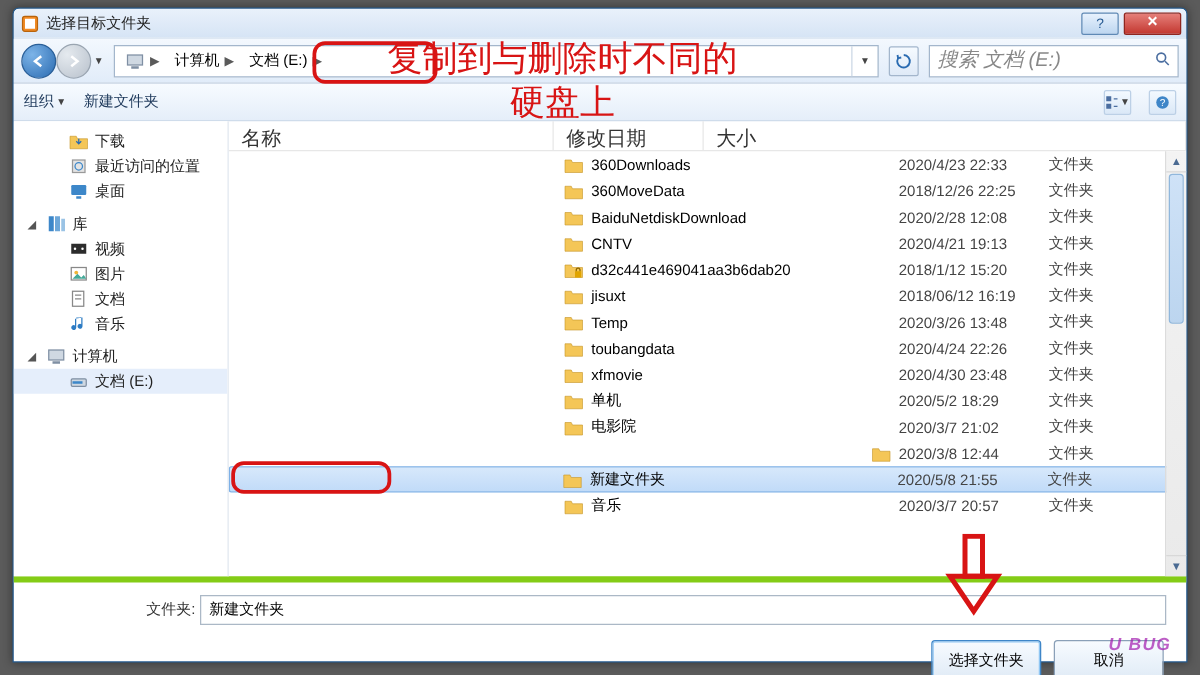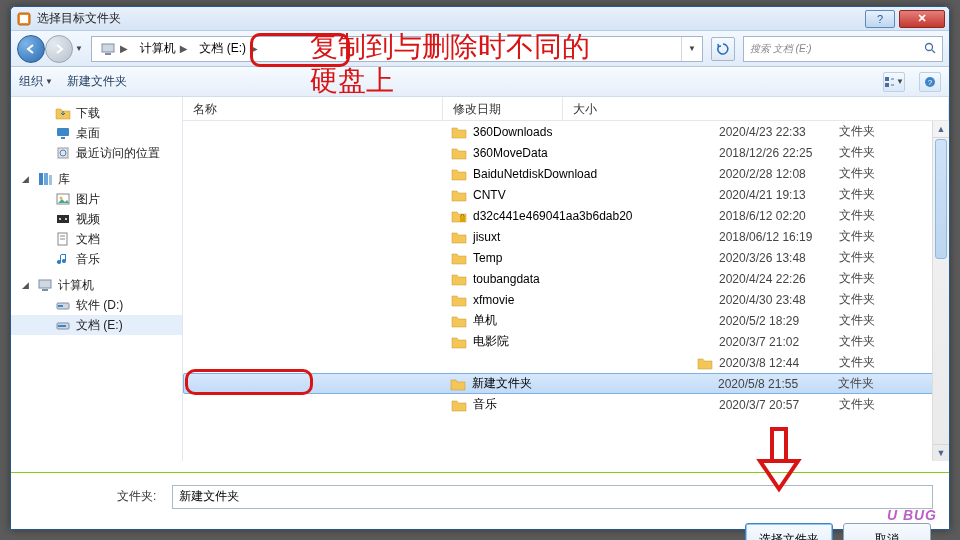--- a/index.html
+++ b/index.html
@@ -38,21 +38,21 @@
   flex:1; height:26px; border:1px solid #a3b6cc; background:#fff; display:flex; align-items:center;
   padding:0 0 0 4px; font-size:12px; position:relative; margin-left:4px;
 }
 .crumb { display:flex; align-items:center; height:100%; padding:0 4px; }
 .crumb .sep { color:#5a5a5a; margin:0 4px; font-size:10px; }
 .crumb-hl { border:3px solid #d81414; border-radius:10px; position:absolute; left:158px; top:-4px; width:100px; height:34px; pointer-events:none; }
 .refresh { width:24px; height:24px; border:1px solid #a3b6cc; background:linear-gradient(#f5faff,#dfeaf7);
   display:flex;align-items:center;justify-content:center; border-radius:2px; margin-left:4px; }
 .search {
   width:200px; height:26px; border:1px solid #a3b6cc; background:#fff; display:flex; align-items:center; padding:0 6px;
-  margin-left:4px; font-size:10px; color:#888;
+  margin-left:4px; font-size:16px; color:#888;
 }
 .search .hint { flex:1; font-style:italic; }
 .search .mag  { color:#4b6ea0; }
 
 .toolbar {
   height:30px; background:linear-gradient(#f7fbff,#e5eef9); border-bottom:1px solid #cfdceb;
   display:flex; align-items:center; font-size:12px; padding:0 8px; gap:14px; color:#1e395b;
 }
 .toolbar .item { display:flex; align-items:center; gap:2px; }
 .toolbar .spacer { flex:1; }
@@ -65,50 +65,50 @@
   background:#fff;
 }
 .tree .node { display:flex; align-items:center; height:20px; padding-left:44px; gap:5px; color:#222; }
 .tree .node.root { padding-left:10px; font-weight:normal; margin-top:6px; }
 .tree .node .tw { width:9px; height:9px; display:inline-flex;align-items:center;justify-content:center;
   font-size:9px; color:#555; margin-right:2px; }
 .tree .node.sel { background:#e5eefb; }
 .tree .ico { width:16px; height:16px; display:inline-block; }
 
 .list { flex:1; display:flex; flex-direction:column; position:relative; }
-.list-head { height:24px; display:flex; border-bottom:1px solid #e7e7e7; font-size:12px; color:#333; }
+.list-head { height:24px; display:flex; border-bottom:1px solid #e7e7e7; font-size:16px; color:#333; }
 .list-head div { border-right:1px solid #e7e7e7; padding:4px 10px; }
 .c-name { width:260px; } .c-date { width:120px; } .c-type { width:110px; } .c-size { flex:1; }
 .rows { flex:1; overflow:hidden; }
 .row { display:flex; height:21px; align-items:center; font-size:12px; padding-left:6px;justify-content:flex-end; }
 .row.sel { background:linear-gradient(#d7e8fb,#c1dbf8); border:1px solid #7db0e6; border-radius:2px; }
 .row .ficon { width:16px; height:16px; margin-right:6px; }
 .row .r-name { width:246px; } .row .r-date { width:120px; color:#444; } .row .r-type { width:110px; color:#444; }
 .sel-hl { position:absolute; border:3px solid #d81414; border-radius:10px; left:2px; width:128px; height:26px; pointer-events:none; }
 .vscroll { position:absolute; right:0; top:24px; bottom:0; width:17px;
   background:linear-gradient(#f3f3f3,#eaeaea); border-left:1px solid #dcdcdc; }
 .vscroll .thumb { position:absolute; left:2px; right:2px; top:18px; height:120px;
   background:linear-gradient(#cfe2f7,#bcd5ef); border:1px solid #90b7dc; border-radius:3px; }
 .vscroll .arr { position:absolute; left:0; right:0; height:17px; display:flex;align-items:center;justify-content:center;
   font-size:9px; color:#4a6a92; }
 .vscroll .arr.up { top:0; border-bottom:1px solid #d8d8d8; }
 .vscroll .arr.dn { bottom:0; border-top:1px solid #d8d8d8; }
 
-.footer { height:48px; border-top:1px solid #84cc16; display:flex; align-items:center; padding:8px 16px; gap:16px; font-size:12px;margin-top:11px; }
+.footer { height:48px; border-top:5px solid #84cc16; display:flex; align-items:center; padding:8px 16px; gap:4px; font-size:12px; }
 .footer label { color:#333; margin-left:90px; }
 .footer input { flex:1; height:24px; border:1px solid #abb8c6; padding:2px 6px; font-size:12px; }
 
 .buttons { height:38px; display:flex; justify-content:flex-end; align-items:center; gap:10px; padding:0 18px; }
 .btn { min-width:88px; height:32px; border:1px solid #8aa0b8; background:linear-gradient(#f7fbff,#e0ebf6);
   border-radius:3px; font-size:12px; display:flex; align-items:center; justify-content:center; }
 .btn.primary { border-color:#3f86c8; box-shadow:0 0 0 1px #8fc6f3 inset; }
 
 
 .annot-text { position:absolute; color:#d81414; font-family:"KaiTi","SimSun",serif; font-size:28px;
-  line-height:1.2; left:310px; top:30px; font-weight:500; pointer-events:none; }
+  line-height:1.2; left:310px; top:30px; font-weight:500; pointer-events:none;text-align:center; }
 .annot-arrow { position:absolute; left:754px; top:427px; pointer-events:none; }
 
 
 .svg-folder { fill:#f4c657; stroke:#c7972c; stroke-width:.5; }
 .svg-drive  { fill:#cfd8e2; stroke:#7f8fa3; }
 
 .watermark { position:absolute; right:12px; bottom:6px; font-size:14px; font-weight:bold; color:#a21caf;
   font-style:italic; letter-spacing:1px; opacity:.7; }
 
 .dd { font-size:8px; color:#444; }
@@ -213,87 +213,80 @@
     <div class="tree">
       <div class="node">
           <span class="ico"><svg width="16" height="16">
               <path class="svg-folder" d="M1 4h5l1 2h8v8H1z"></path>
               <path d="M8 6v4m-2-2l2 2 2-2" stroke="#2a6bb1" fill="none"></path>
             </svg></span>
           <span>下载</span>
         </div>
       <div class="node">
           <span class="ico"><svg width="16" height="16">
+              <rect x="3" y="3" width="10" height="10" fill="#e4e4e4" stroke="#999"></rect>
+              <circle cx="8" cy="8" r="3" stroke="#3d87c9" fill="none"></circle>
+            </svg></span>
+          <span>最近访问的位置</span>
+        </div>
+      <div class="node">
+          <span class="ico"><svg width="16" height="16">
               <rect x="2" y="3" width="12" height="8" fill="#3d87c9" rx="1"></rect>
               <rect x="6" y="12" width="4" height="2" fill="#3d87c9"></rect>
             </svg></span>
           <span>桌面</span>
-        </div>
-      <div class="node">
-          <span class="ico"><svg width="16" height="16">
-              <rect x="3" y="3" width="10" height="10" fill="#e4e4e4" stroke="#999"></rect>
-              <circle cx="8" cy="8" r="3" stroke="#3d87c9" fill="none"></circle>
-            </svg></span>
-          <span>最近访问的位置</span>
         </div>
 
       <div class="node root">
           <span class="tw">◢</span>
           <span class="ico"><svg width="16" height="16">
               <rect x="2" y="2" width="4" height="12" fill="#3d87c9"></rect>
               <rect x="7" y="2" width="4" height="12" fill="#6da7d9"></rect>
               <rect x="12" y="4" width="3" height="10" fill="#9ac3e5"></rect>
             </svg></span>
           <span>库</span>
         </div>
       <div class="node">
           <span class="ico"><svg width="16" height="16">
+              <rect x="2" y="4" width="12" height="8" fill="#2c2c2c"></rect>
+              <circle cx="5" cy="8" r="1" fill="#fff"></circle>
+              <circle cx="11" cy="8" r="1" fill="#fff"></circle>
+            </svg></span>
+          <span>视频</span>
+        </div>
+      <div class="node">
+          <span class="ico"><svg width="16" height="16">
               <rect x="2" y="3" width="12" height="10" fill="#fff" stroke="#888"></rect>
               <circle cx="6" cy="7" r="1.5" fill="#f0b437"></circle>
               <path d="M3 12l4-4 3 3 2-2 2 3z" fill="#4a9"></path>
             </svg></span>
           <span>图片</span>
         </div>
       <div class="node">
           <span class="ico"><svg width="16" height="16">
-              <rect x="2" y="4" width="12" height="8" fill="#2c2c2c"></rect>
-              <circle cx="5" cy="8" r="1" fill="#fff"></circle>
-              <circle cx="11" cy="8" r="1" fill="#fff"></circle>
-            </svg></span>
-          <span>视频</span>
-        </div>
-      <div class="node">
-          <span class="ico"><svg width="16" height="16">
               <rect x="3" y="2" width="9" height="12" fill="#fff" stroke="#888"></rect>
               <line x1="5" y1="5" x2="10" y2="5" stroke="#888"></line>
               <line x1="5" y1="8" x2="10" y2="8" stroke="#888"></line>
             </svg></span>
           <span>文档</span>
         </div>
       <div class="node">
           <span class="ico"><svg width="16" height="16">
               <path d="M6 3v8a2 2 0 11-1-1.7V4l6-1v7a2 2 0 11-1-1.7V3z" fill="#2d7cc4"></path>
             </svg></span>
           <span>音乐</span>
         </div>
 
       <div class="node root">
           <span class="tw">◢</span>
           <span class="ico"><svg width="16" height="16">
               <rect x="2" y="3" width="12" height="8" class="svg-drive"></rect>
               <rect x="5" y="12" width="6" height="2" fill="#7f8fa3"></rect>
             </svg></span>
           <span>计算机</span>
-        </div>
-      <div class="node">
-          <span class="ico"><svg width="16" height="16">
-              <rect x="2" y="6" width="12" height="6" rx="1" class="svg-drive"></rect>
-              <rect x="3" y="8" width="5" height="2" fill="#3d87c9"></rect>
-            </svg></span>
-          <span>软件 (D:)</span>
         </div>
       <div class="node sel">
           <span class="ico"><svg width="16" height="16">
               <rect x="2" y="6" width="12" height="6" rx="1" class="svg-drive"></rect>
               <rect x="3" y="8" width="8" height="2" fill="#3d87c9"></rect>
             </svg></span>
           <span>文档 (E:)</span>
         </div>
     </div>
 
@@ -336,21 +329,21 @@
             <span class="r-date">2020/4/21 19:13</span>
             <span class="r-type">文件夹</span>
           </div>
           <div class="row">
             <span class="ficon"><svg width="16" height="16">
                 <path class="svg-folder" d="M1 4h5l1 2h8v8H1z"></path>
                 <rect x="9" y="9" width="5" height="5" fill="#e0a400"></rect>
                 <path d="M10 9v-1a1.5 1.5 0 013 0v1" stroke="#8a6500" fill="none"></path>
               </svg></span>
             <span class="r-name">d32c441e469041aa3b6dab20</span>
-            <span class="r-date">2018/6/12 02:20</span>
+            <span class="r-date">2018/1/12 15:20</span>
             <span class="r-type">文件夹</span>
           </div>
           <div class="row">
             <span class="ficon"><svg width="16" height="16">
                 <path class="svg-folder" d="M1 4h5l1 2h8v8H1z"></path>
               </svg></span>
             <span class="r-name">jisuxt</span>
             <span class="r-date">2018/06/12 16:19</span>
             <span class="r-type">文件夹</span>
           </div>

